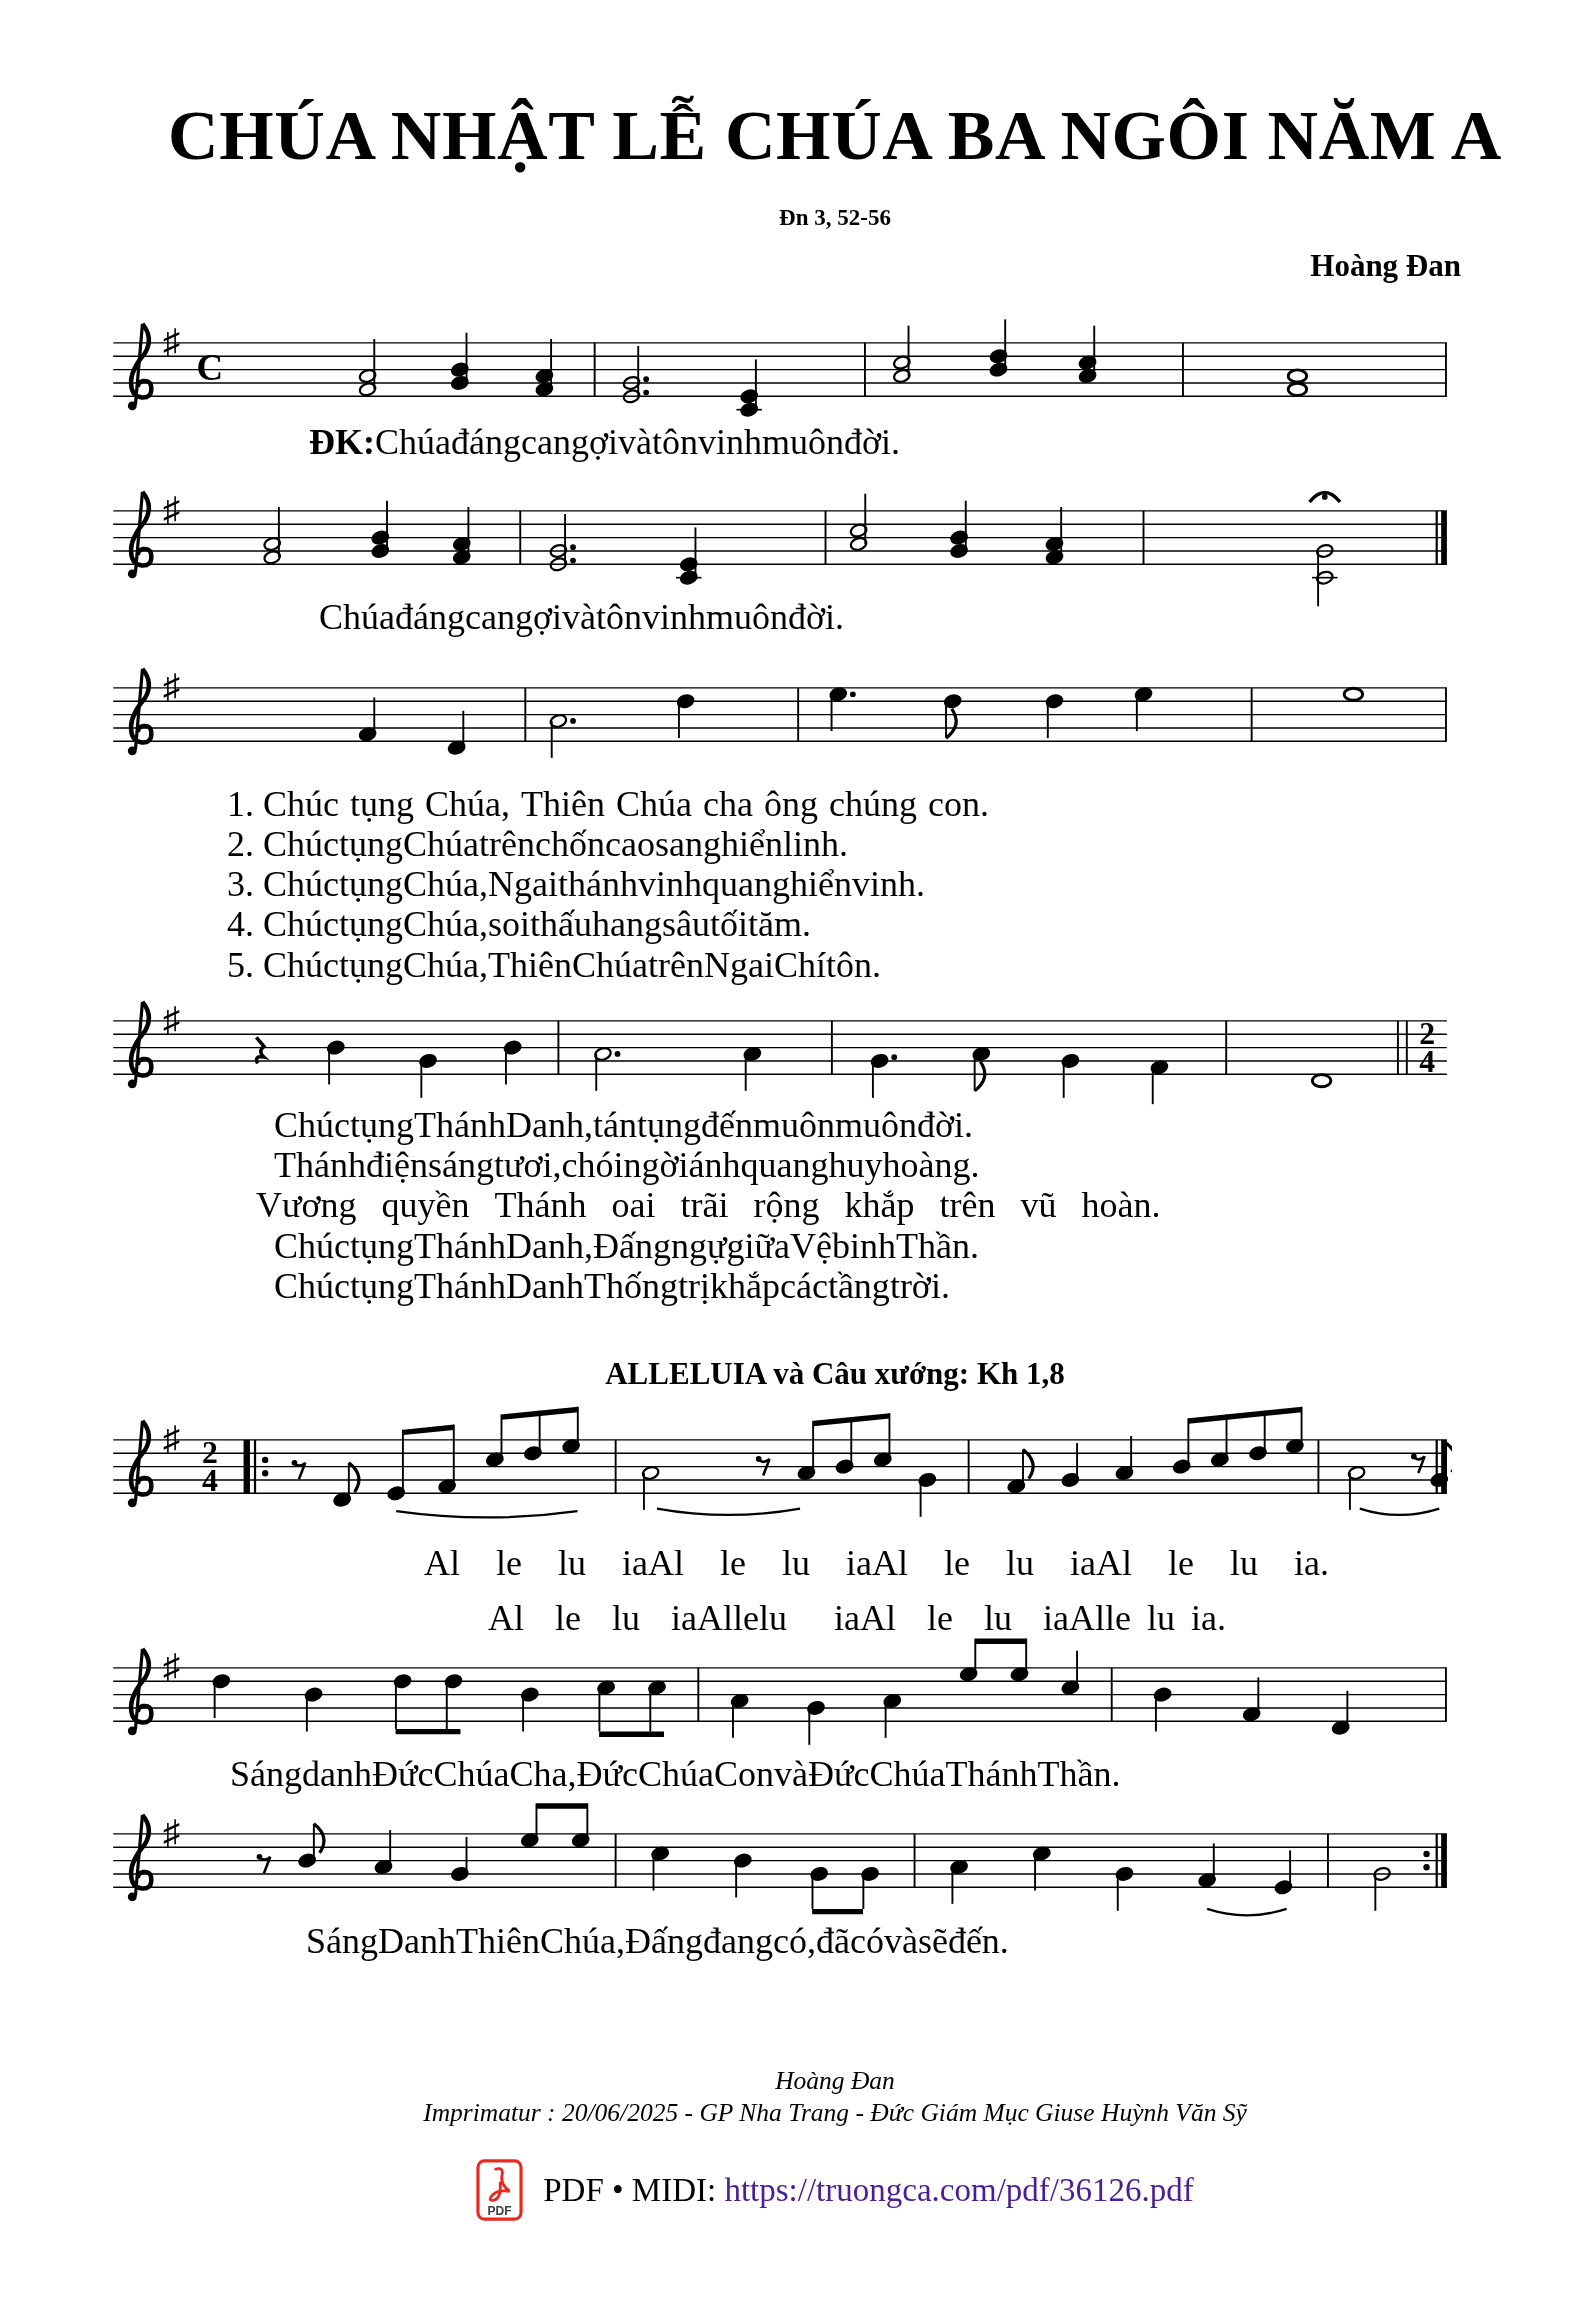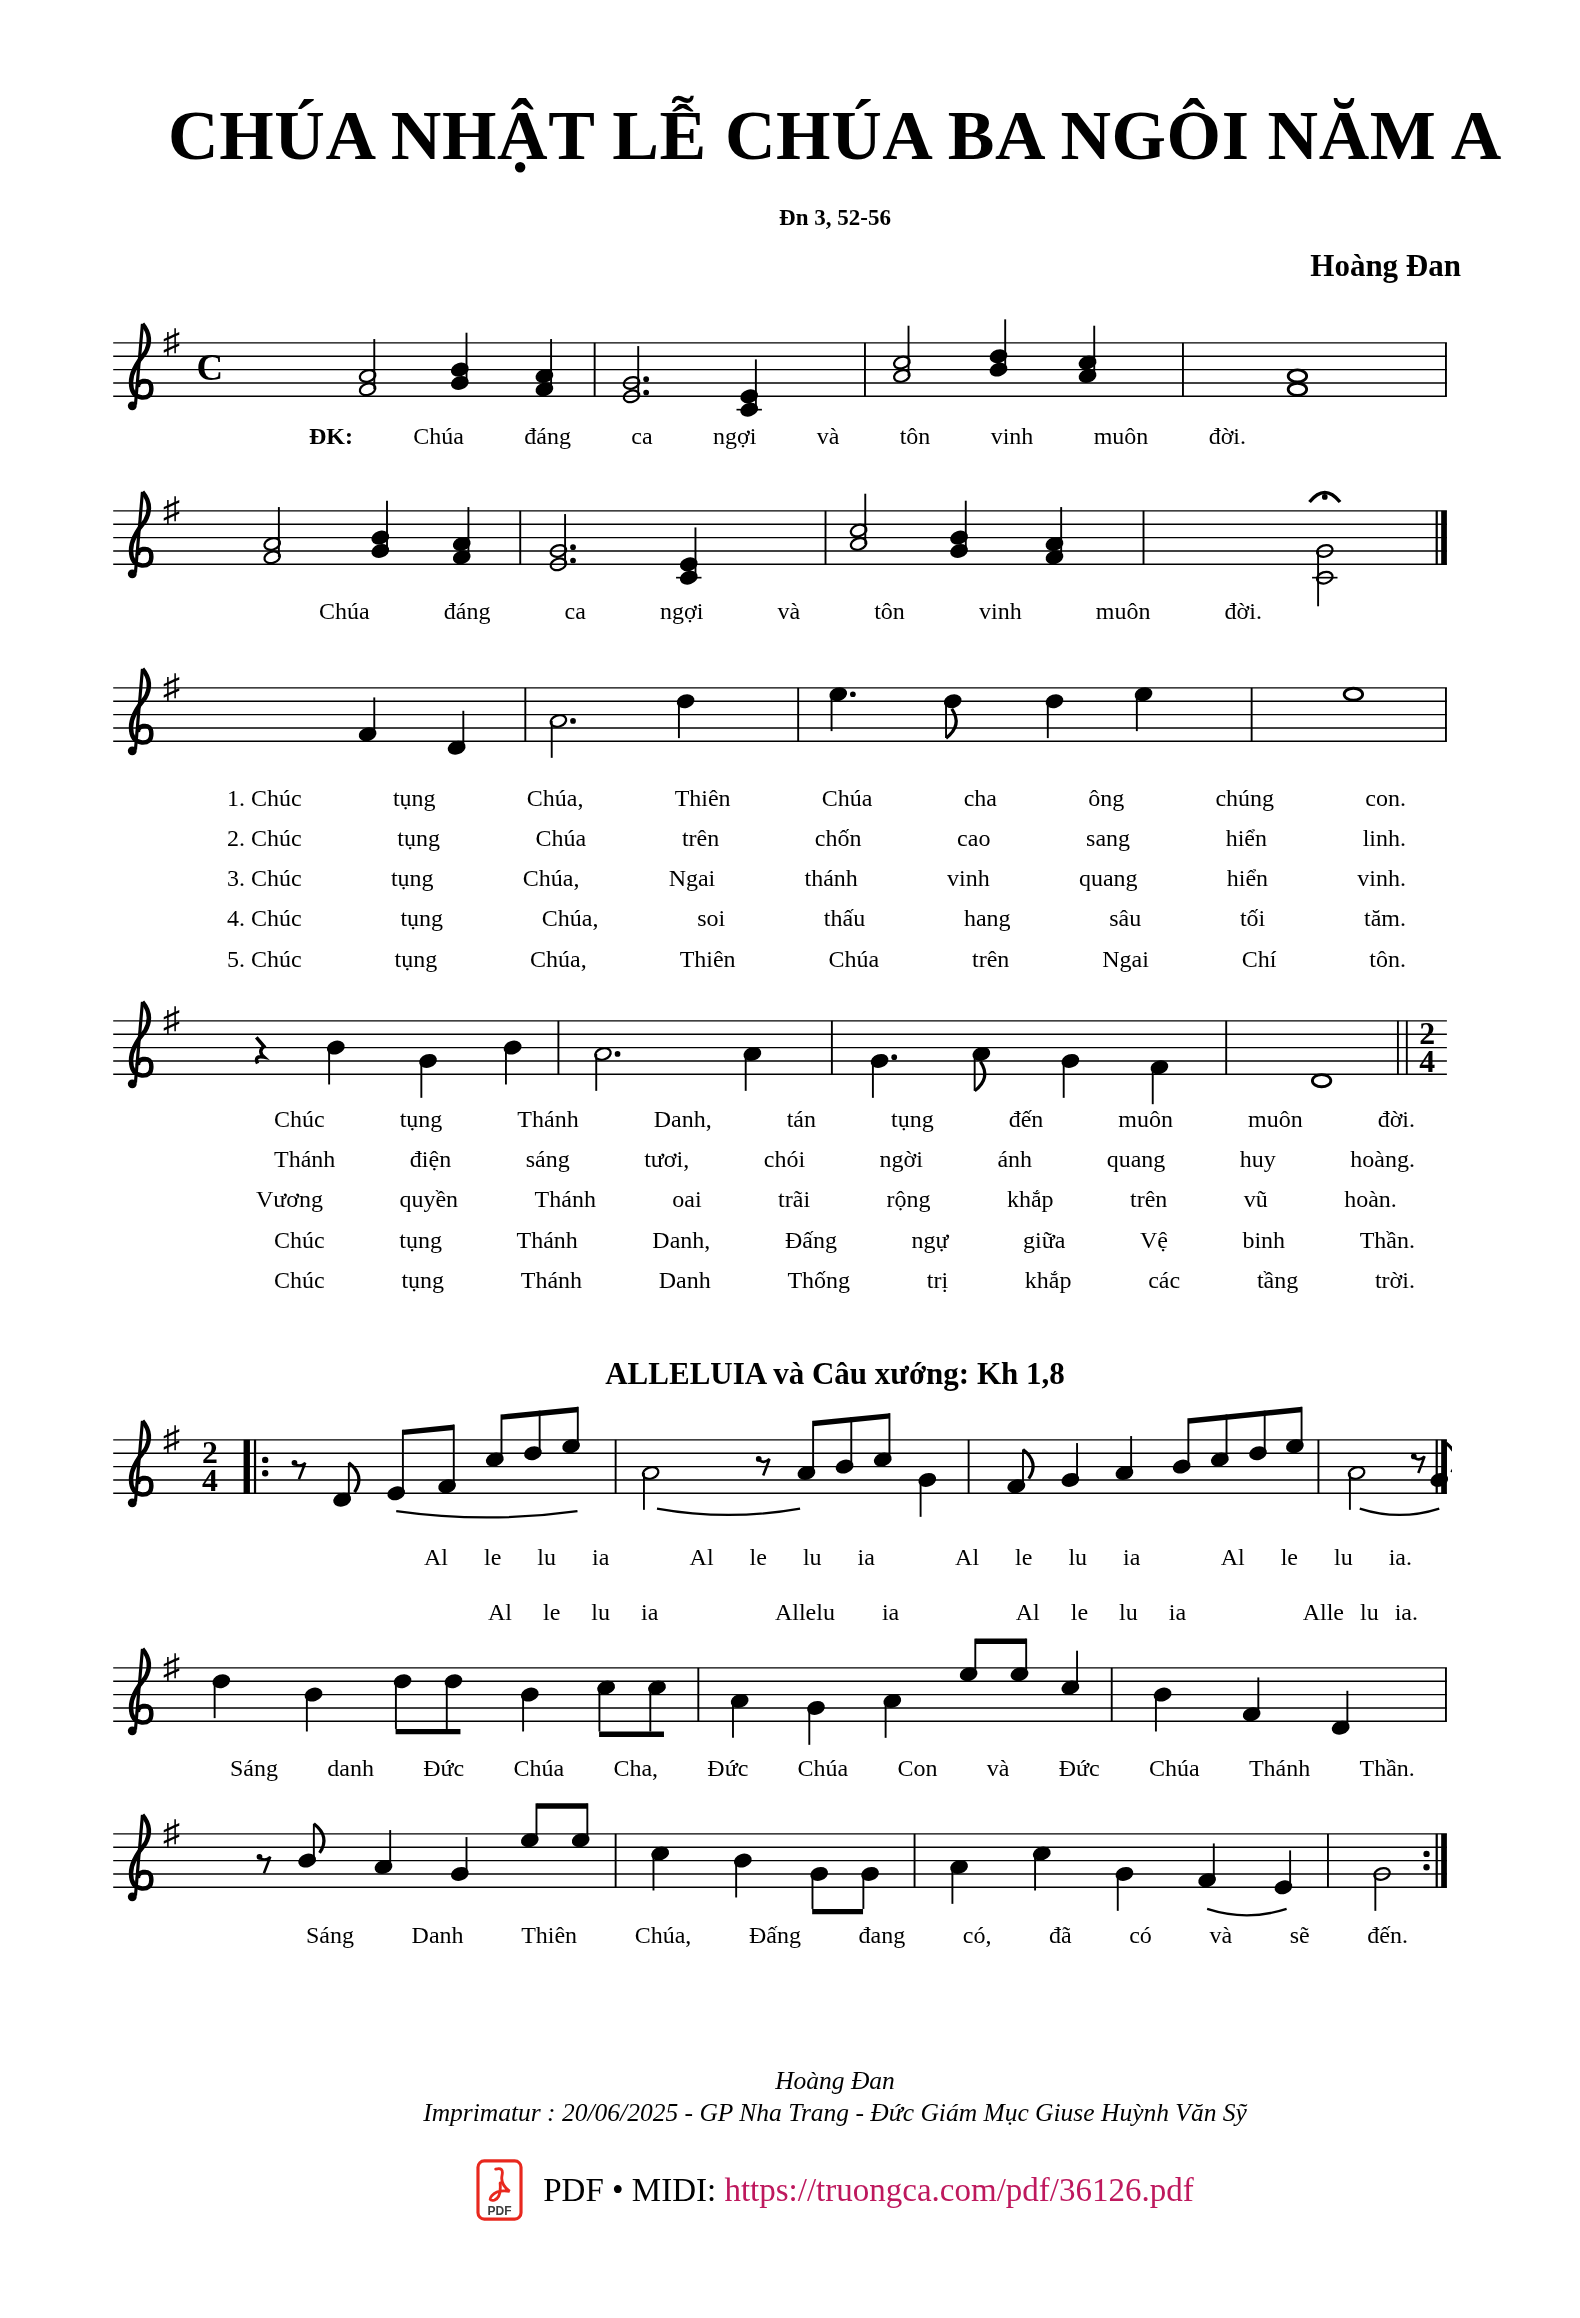--- a/index.html
+++ b/index.html
@@ -5,33 +5,33 @@
 <style>
   html,body{margin:0;padding:0;background:#888;}
   .page{position:relative;width:1580px;height:2319px;background:#ffffff;
         font-family:"Liberation Serif",serif;color:#000;overflow:hidden;}
   .abs{position:absolute;margin-left:45px;}
   .page-title{top:96px;left:0;width:1580px;text-align:center;
       font-size:70px;font-weight:bold;letter-spacing:0.6px;white-space:nowrap;}
   .page-ref{top:205px;left:0;width:1580px;text-align:center;font-size:23px;font-weight:bold;}
   .composer{top:248px;right:119px;font-size:31px;font-weight:bold;}
   .section-heading{top:1356px;left:0;width:1580px;text-align:center;font-size:31px;font-weight:bold;}
-  .lyric-row{display:flex;justify-content:space-between;align-items:baseline;
-      font-size:24px;line-height:1.1;white-space:nowrap;}
+  .lyric-row{display:flex;align-items:baseline;
+      font-size:36px;line-height:1.1;white-space:nowrap;}
   .lyric-row .grp{display:flex;align-items:baseline;}
   .lyr-label{font-weight:bold;}
   svg.staff{position:absolute;pointer-events:none;}
   .footer-credit{top:2066px;left:0;width:1580px;text-align:center;
       font-size:25.5px;font-style:italic;}
   .footer-imprimatur{top:2098px;left:0;width:1580px;text-align:center;
       font-size:25.5px;font-style:italic;}
   .download-row{top:2159px;left:0;width:1580px;display:flex;justify-content:center;
       align-items:center;gap:20px;}
   .download-text{font-size:33px;white-space:nowrap;}
-  .download-text a{color:#be185d;text-decoration:none;}
+  .download-text a{color:#4c1d95;text-decoration:none;}
 </style>
 </head>
 <body>
 
 <div class="page">
   <div class="abs page-title">CHÚA NHẬT LỄ CHÚA BA NGÔI NĂM A</div>
   <div class="abs page-ref">Đn 3, 52-56</div>
   <div class="abs composer">Hoàng Đan</div>
   <div class="abs section-heading">ALLELUIA và Câu xướng: Kh 1,8</div>
 

